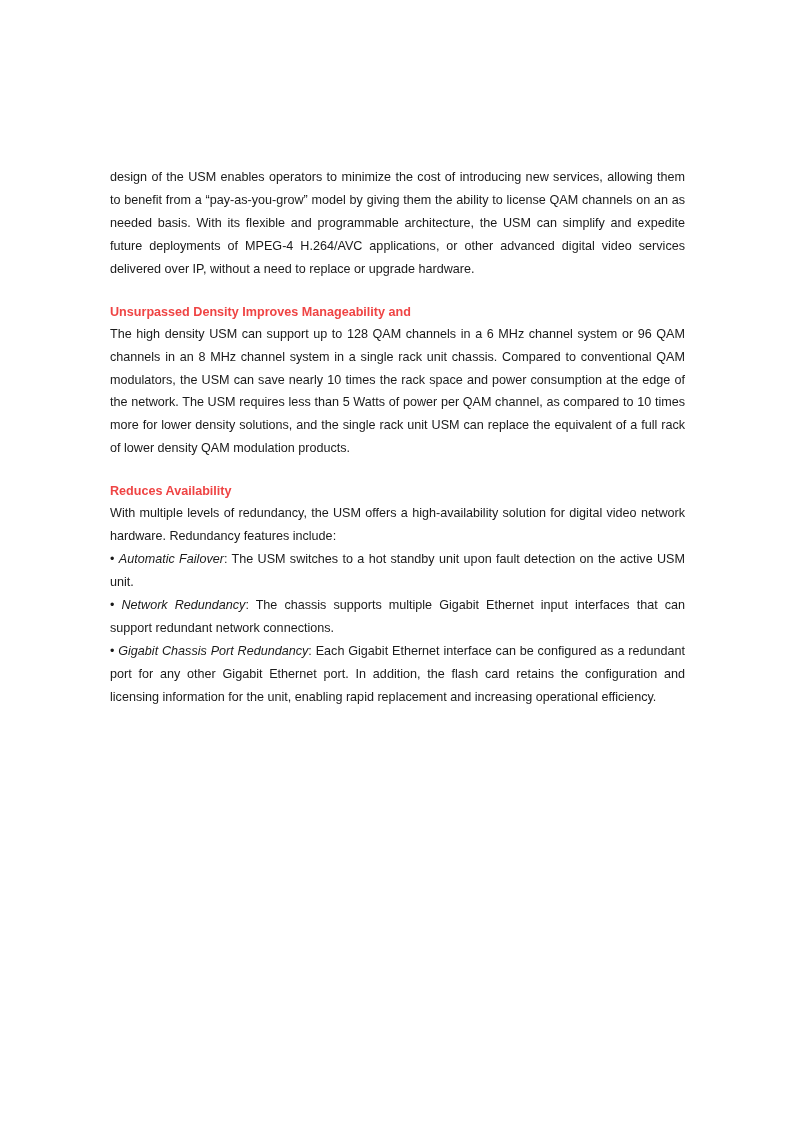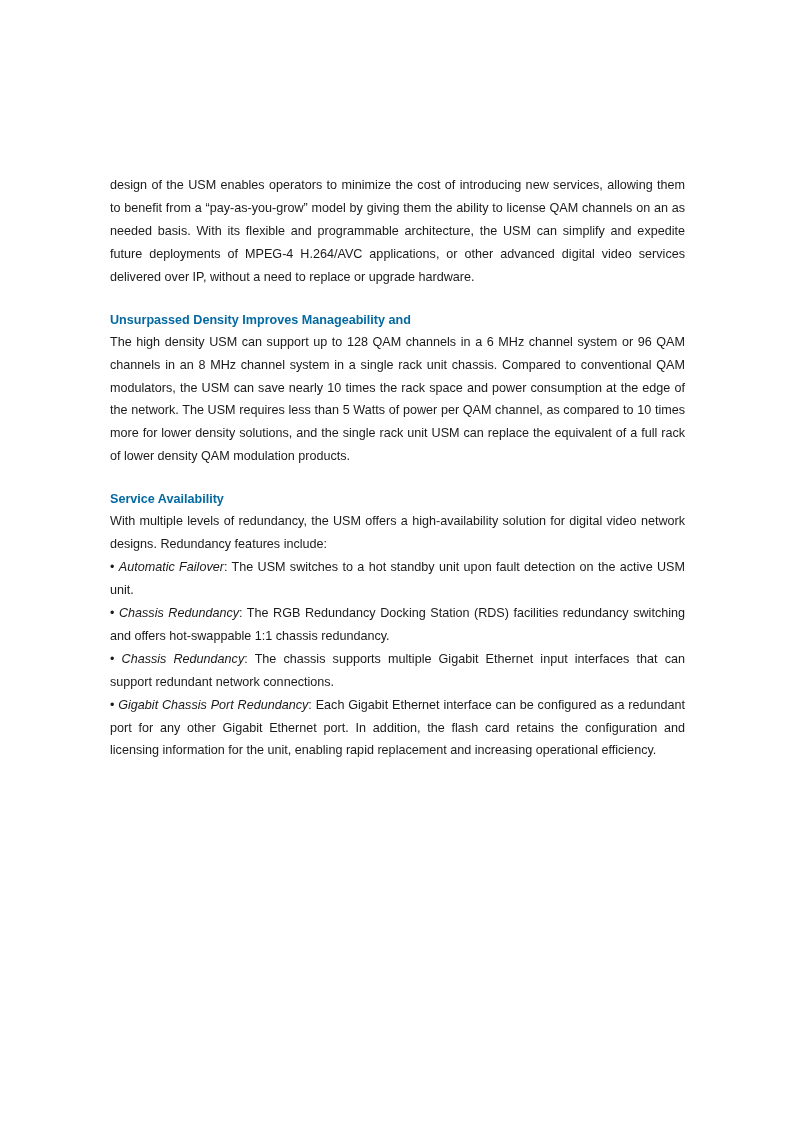--- a/index.html
+++ b/index.html
@@ -1,30 +1,30 @@
 <!DOCTYPE html>
 <html><head>
 <meta charset="utf-8">
 <style>
   html, body { margin: 0; padding: 0; background: #ffffff; }
   body { width: 794px; height: 1123px; position: relative; overflow: hidden; }
   .page {
     position: absolute;
     left: 110px;
-    top: 174px;
+    top: 166px;
     width: 575px;
     font-family: "Liberation Sans", sans-serif;
     font-size: 12.6px;
     line-height: 22.9px;
     color: #1a1a1a;
   }
   p { margin: 0; text-align: justify; }
   .last-line-left { text-align: justify; text-align-last: left; }
   .heading {
-    color: #0369a1;
+    color: #ef4444;
     font-weight: bold;
     font-size: 12.6px;
     line-height: 22.2px;
     margin: 0;
   }
   .gap { height: 20px; }
   .bullet-term { font-style: italic; }
 </style>
 </head>
 <body>
@@ -36,25 +36,24 @@
   <div class="gap"></div>
 
   <div>
     <div class="heading">Unsurpassed Density Improves Manageability and</div>
     <p class="last-line-left">The high density USM can support up to 128 QAM channels in a 6 MHz channel system or 96 QAM channels in an 8 MHz channel system in a single rack unit chassis. Compared to conventional QAM modulators, the USM can save nearly 10 times the rack space and power consumption at the edge of the network. The USM requires less than 5 Watts of power per QAM channel, as compared to 10 times more for lower density solutions, and the single rack unit USM can replace the equivalent of a full rack of lower density QAM modulation products.</p>
   </div>
 
   <div class="gap"></div>
 
   <div>
-    <div class="heading">Service Availability</div>
-    <p class="last-line-left">With multiple levels of redundancy, the USM offers a high-availability solution for digital video network designs. Redundancy features include:</p>
+    <div class="heading">Reduces Availability</div>
+    <p class="last-line-left">With multiple levels of redundancy, the USM offers a high-availability solution for digital video network hardware. Redundancy features include:</p>
 
     <p class="last-line-left"><span>• </span><span class="bullet-term">Automatic Failover</span><span>: The USM switches to a hot standby unit upon fault detection on the active USM unit.</span></p>
 
-    <p class="last-line-left"><span>• </span><span class="bullet-term">Chassis Redundancy</span><span>: The RGB Redundancy Docking Station (RDS) facilities redundancy switching and offers hot-swappable 1:1 chassis redundancy.</span></p>
 
-    <p class="last-line-left"><span>• </span><span class="bullet-term">Chassis Redundancy</span><span>: The chassis supports multiple Gigabit Ethernet input interfaces that can support redundant network connections.</span></p>
+    <p class="last-line-left"><span>• </span><span class="bullet-term">Network Redundancy</span><span>: The chassis supports multiple Gigabit Ethernet input interfaces that can support redundant network connections.</span></p>
 
     <p class="last-line-left"><span>• </span><span class="bullet-term">Gigabit Chassis Port Redundancy</span><span>: Each Gigabit Ethernet interface can be configured as a redundant port for any other Gigabit Ethernet port. In addition, the flash card retains the configuration and licensing information for the unit, enabling rapid replacement and increasing operational efficiency.</span></p>
   </div>
 
 </div>
 
 </body></html>

